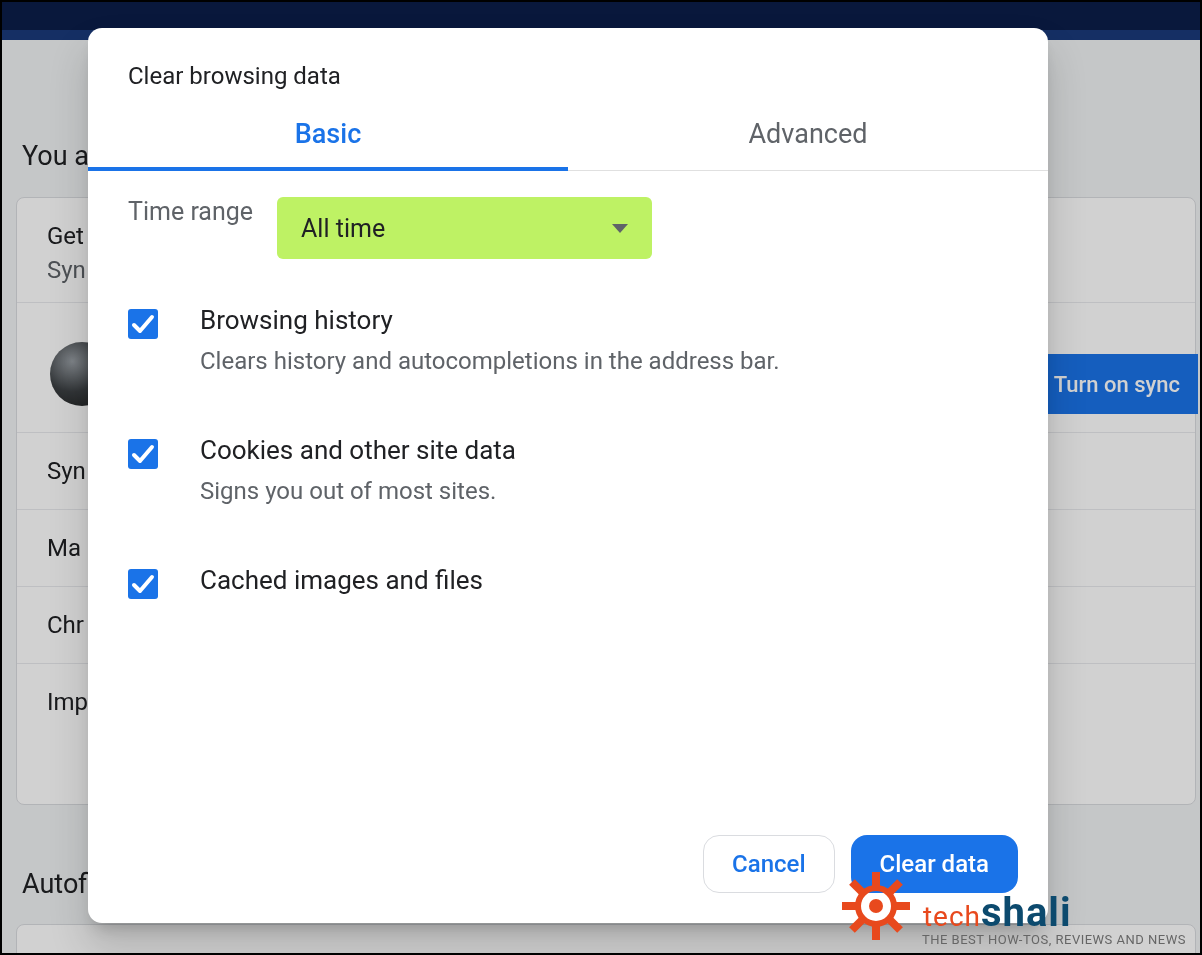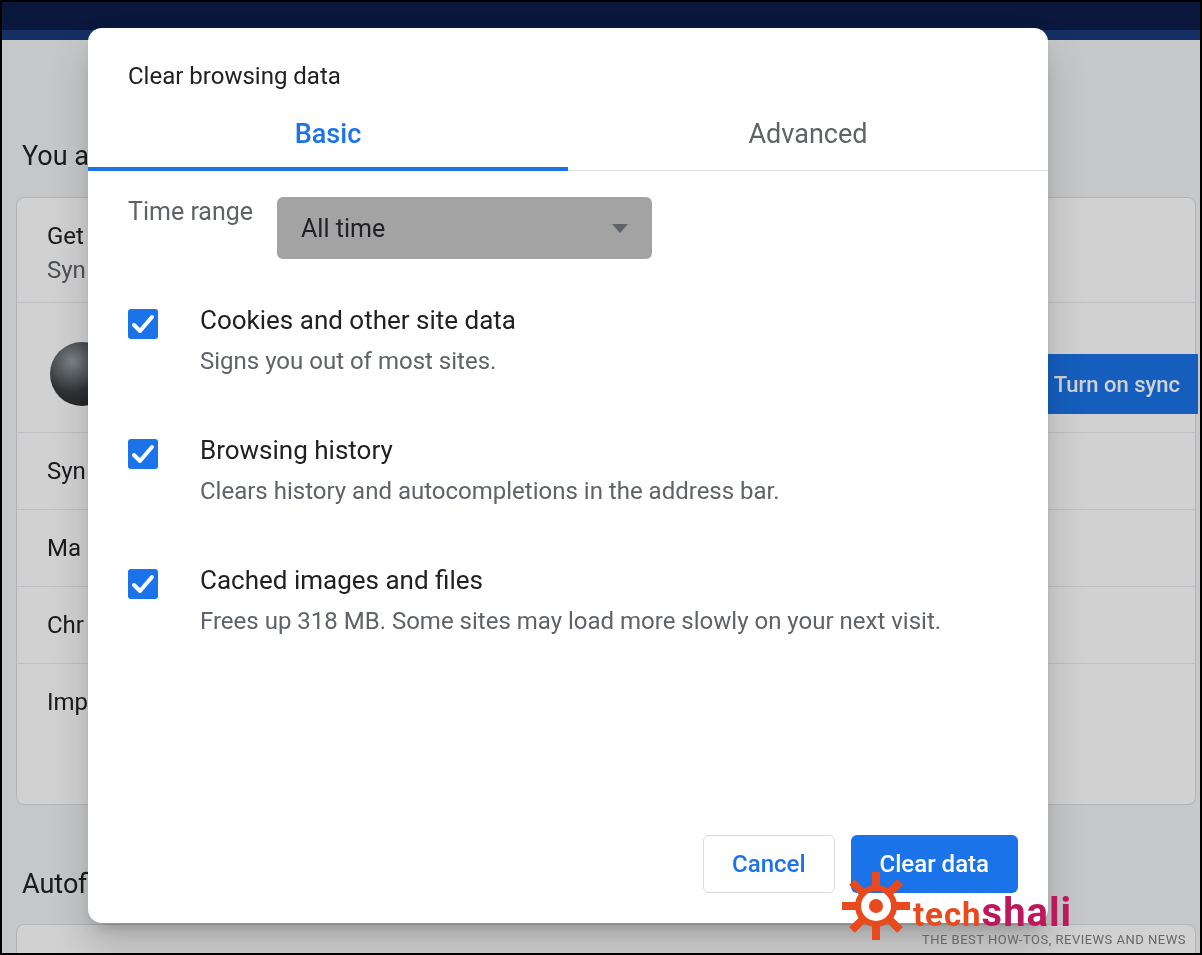--- a/index.html
+++ b/index.html
@@ -30,46 +30,46 @@
     .modal { position: absolute; top: 28px; left: 88px; width: 960px; height: 895px; background: #fff; border-radius: 14px; box-shadow: 0 11px 15px -7px rgba(0,0,0,0.2), 0 24px 38px 3px rgba(0,0,0,0.14); display: flex; flex-direction: column; }
     .modal-title { padding: 34px 40px 28px; font-size: 24px; color: #202124; }
     .tabs { display: flex; border-bottom: 1px solid #e0e0e0; }
     .tab { flex: 1; text-align: center; padding: 0 6px 20px; font-size: 27px; color: #5f6368; cursor: pointer; position: relative; }
     .tab.active { color: #1a73e8; font-weight: 500; }
     .tab.active::after { content: ""; position: absolute; left: 0; right: 0; bottom: -1px; height: 4px; background: #1a73e8; }
 
     .modal-body { padding: 26px 40px 0 40px; flex: 1; }
     .time-row { display: flex; align-items: flex-start; gap: 24px; margin-bottom: 46px; }
     .time-label { color: #5f6368; font-size: 25px; }
-    .dropdown { background: #a3a3a3; border: none; border-radius: 6px; height: 62px; width: 375px; display: flex; align-items: center; justify-content: space-between; padding: 0 24px; font-size: 25px; color: #202124; cursor: pointer; }
+    .dropdown { background: #bef264; border: none; border-radius: 6px; height: 62px; width: 375px; display: flex; align-items: center; justify-content: space-between; padding: 0 24px; font-size: 25px; color: #202124; cursor: pointer; }
     .dropdown .caret { width: 0; height: 0; border-left: 8px solid transparent; border-right: 8px solid transparent; border-top: 9px solid #5f6368; }
 
     .opt { display: flex; align-items: flex-start; gap: 42px; margin-bottom: 56px; }
     .cb-wrap { flex-shrink: 0; margin-top: 4px; }
     .cb { width: 30px; height: 30px; background: #1a73e8; border-radius: 3px; position: relative; }
     .cb svg { position: absolute; inset: 0; }
     .opt-txt-title { font-size: 26px; color: #202124; margin-bottom: 8px; }
     .opt-txt-desc { font-size: 24px; color: #5f6368; line-height: 1.5; }
 
     .modal-footer { padding: 0 30px 30px; display: flex; justify-content: flex-end; gap: 16px; }
-    .btn { height: 58px; padding: 16px 28px; border-radius: 6px; font-size: 24px; font-weight: 500; cursor: pointer; display: flex; align-items: center; border: 1px solid transparent; }
+    .btn { height: 58px; padding: 16px 28px; border-radius: 16px; font-size: 24px; font-weight: 500; cursor: pointer; display: flex; align-items: center; border: 1px solid transparent; }
     .btn-cancel { background: #fff; color: #1a73e8; border-color: #dadce0; }
     .btn-primary { background: #1a73e8; color: #ffffff; }
 
     
     .wm { position: absolute; right: 16px; bottom: 8px; display: flex; align-items: center; gap: 8px; }
     .wm-gear { width: 58px; height: 58px; position: relative; }
     .wm-gear::before { content: ""; position: absolute; inset: 8px; border: 6px solid #e8491d; border-radius: 50%; }
     .wm-gear::after { content: ""; position: absolute; left: 22px; top: 22px; width: 14px; height: 14px; background: #e8491d; border-radius: 50%; }
     .wm-cog { position: absolute; inset: 0; }
     .wm-cog span { position: absolute; left: 50%; top: 50%; width: 8px; height: 16px; background: #e8491d; transform-origin: center center; }
     .wm-txt { display: flex; flex-direction: column; }
     .wm-brand-row { display: flex; align-items: baseline; }
-    .wm-brand1 { font-size: 33px; font-weight: 700; color: #e8491d; letter-spacing: 1px; }
-    .wm-brand2 { font-size: 40px; font-weight: 700; color: #be185d; letter-spacing: 1px; margin-top: 24px; }
+    .wm-brand1 { font-size: 28px; font-weight: 400; color: #e8491d; letter-spacing: 1px; margin-left: 10px; }
+    .wm-brand2 { font-size: 40px; font-weight: 700; color: #0c4a6e; letter-spacing: 1px; margin-top: 24px; }
     .wm-tag { font-size: 13px; color: #666; letter-spacing: 0.5px; margin-top: -4px; margin-left: 9px; }
   </style>
 </head>
 <body>
 
 <div class="top-bar"></div>
 <div class="sub-bar"></div>
 
 <div class="bg-content">
   <div class="you-label">You an</div>
@@ -119,50 +119,49 @@
 
     <div class="opt">
       <div class="cb-wrap">
         <div class="cb">
             <svg viewBox="0 0 30 30">
               <path d="M6 16 L12 22 L24 8" stroke="#fff" stroke-width="4" fill="none" stroke-linecap="round" stroke-linejoin="round"></path>
             </svg>
           </div>
       </div>
       <div>
+        <div class="opt-txt-title">Browsing history</div>
+        <div class="opt-txt-desc">Clears history and autocompletions in the address bar.</div>
+      </div>
+    </div>
+
+    <div class="opt">
+      <div class="cb-wrap">
+        <div class="cb">
+            <svg viewBox="0 0 30 30">
+              <path d="M6 16 L12 22 L24 8" stroke="#fff" stroke-width="4" fill="none" stroke-linecap="round" stroke-linejoin="round"></path>
+            </svg>
+          </div>
+      </div>
+      <div>
         <div class="opt-txt-title">Cookies and other site data</div>
         <div class="opt-txt-desc">Signs you out of most sites.</div>
       </div>
     </div>
 
     <div class="opt">
       <div class="cb-wrap">
         <div class="cb">
             <svg viewBox="0 0 30 30">
               <path d="M6 16 L12 22 L24 8" stroke="#fff" stroke-width="4" fill="none" stroke-linecap="round" stroke-linejoin="round"></path>
             </svg>
           </div>
       </div>
       <div>
-        <div class="opt-txt-title">Browsing history</div>
-        <div class="opt-txt-desc">Clears history and autocompletions in the address bar.</div>
-      </div>
-    </div>
-
-    <div class="opt">
-      <div class="cb-wrap">
-        <div class="cb">
-            <svg viewBox="0 0 30 30">
-              <path d="M6 16 L12 22 L24 8" stroke="#fff" stroke-width="4" fill="none" stroke-linecap="round" stroke-linejoin="round"></path>
-            </svg>
-          </div>
-      </div>
-      <div>
         <div class="opt-txt-title">Cached images and files</div>
-        <div class="opt-txt-desc">Frees up 318 MB. Some sites may load more slowly on your next visit.</div>
       </div>
     </div>
   </div>
 
   <div class="modal-footer">
     <div class="btn btn-cancel">Cancel</div>
     <div class="btn btn-primary">Clear data</div>
   </div>
 </div>
 

